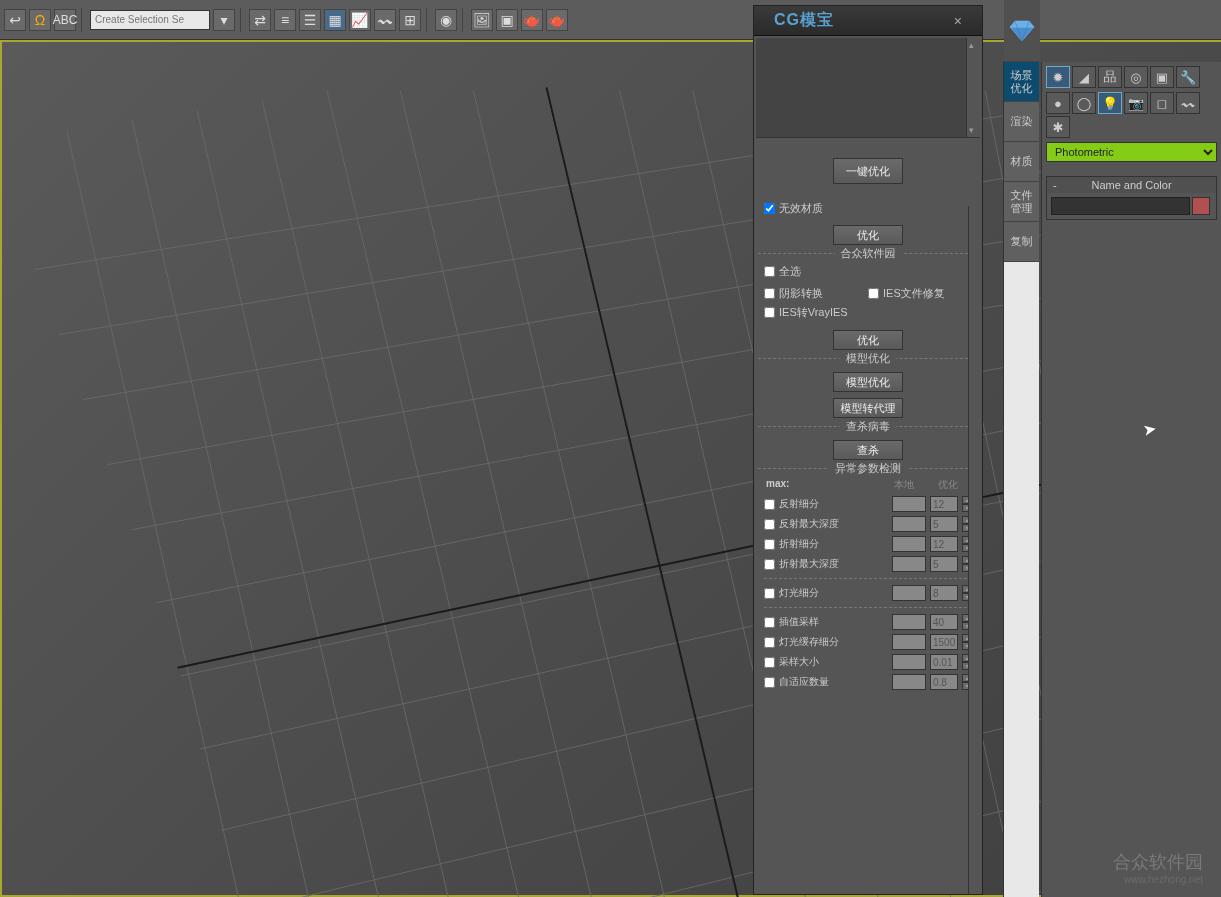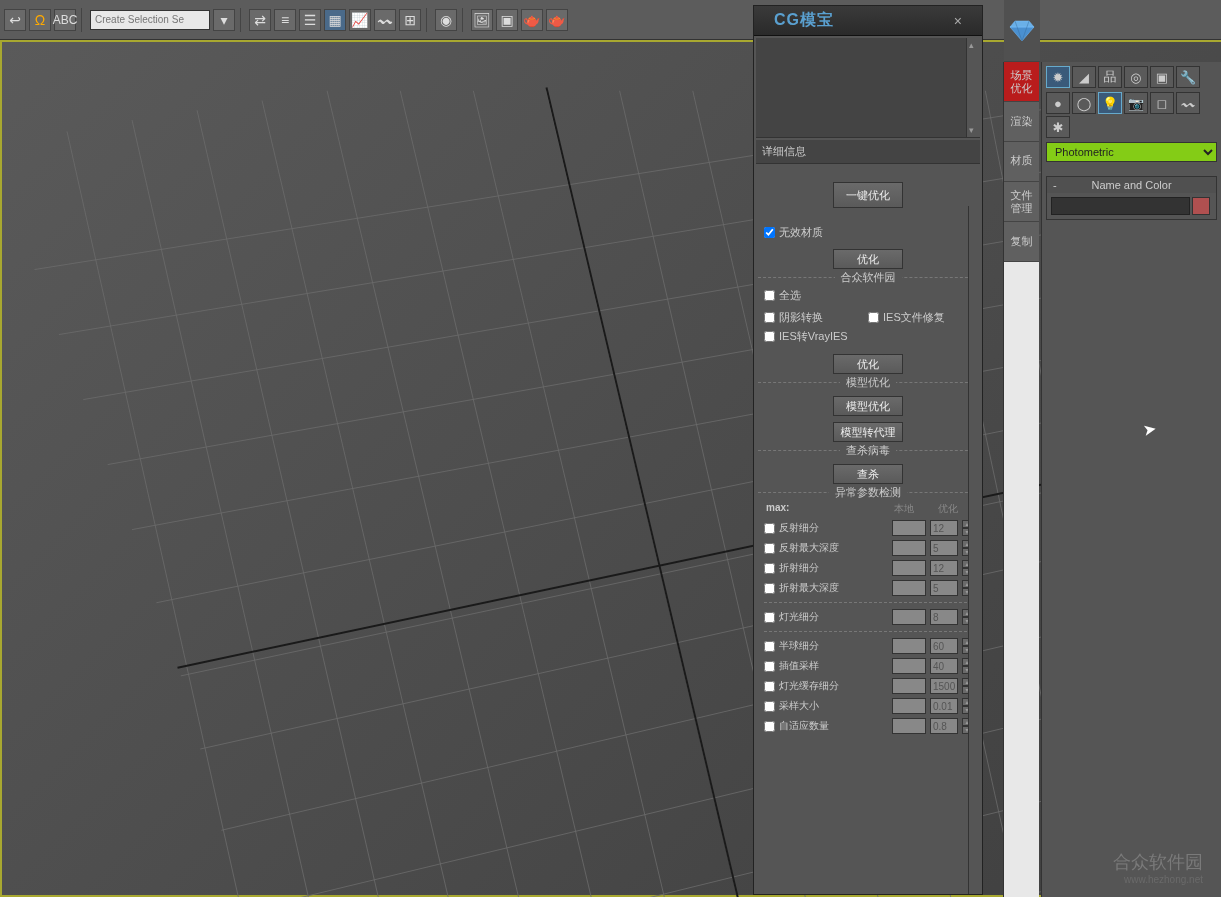--- a/index.html
+++ b/index.html
@@ -52,21 +52,21 @@
 .cg-param-row .val2 { width: 28px; height: 16px; background: #888; border: 1px solid #333; font-size: 10px; color: #555; text-align: left; padding: 0 2px; }
 .cg-param-row .spin { width: 10px; height: 16px; display: flex; flex-direction: column; }
 .cg-param-row .spin div { flex: 1; background: #6a6a6a; border: 1px solid #333; font-size: 6px; text-align: center; line-height: 6px; color: #999; }
 .cg-divider { border-top: 1px dashed #777; margin: 4px 6px; }
 
 
 .side-tabs { width: 36px; background: #606060; display: flex; flex-direction: column; border-left: 1px solid #333; position: absolute; left: 1003px; top: 62px; height: 835px; }
 .side-tab { height: 40px; display: flex; align-items: center; justify-content: center; writing-mode: horizontal-tb; font-size: 11px; text-align: center; border-bottom: 1px solid #444; color: #ccc; background: #606060; padding: 4px 2px; line-height: 13px; }
 .side-tab.logo { height: 62px; position: absolute; top: -62px; width: 36px; background: #505050; }
 .side-tab.logo svg { width: 30px; height: 24px; }
-.side-tab.active { background: #b91c1c; }
+.side-tab.active { background: #0c4a6e; }
 .side-tab-spacer { flex: 1; background: #e8e8e8; }
 
 
 .right-panel { width: 180px; background: #555; border-left: 1px solid #333; position: absolute; right: 0; top: 62px; height: 835px; padding: 4px; }
 .right-icon-row { display: flex; gap: 2px; margin-bottom: 4px; flex-wrap: wrap; }
 .right-icon { width: 24px; height: 22px; background: #5a5a5a; border: 1px solid #333; display: flex; align-items: center; justify-content: center; font-size: 13px; }
 .right-icon.sel { background: #3a5a7a; border-color: #6ac; }
 .right-dropdown { width: 100%; height: 20px; background: #84cc16; border: 1px solid #333; font-size: 11px; color: #222; padding: 0 4px; margin-bottom: 14px; }
 .rollout { border: 1px solid #333; margin-bottom: 6px; background: #555; }
 .rollout-header { background: #505050; padding: 2px 6px; font-size: 11px; color: #ccc; text-align: center; position: relative; }
@@ -156,21 +156,20 @@
 </div>
 
 <div class="cg-panel">
   <div class="cg-titlebar">
     <span class="cg-title">CG模宝</span>
     <span class="cg-close">×</span>
   </div>
   <div class="cg-preview">
     <div class="cg-preview-scroll"></div>
   </div>
-  <div class="cg-detail">详细信息</div>
   <div class="cg-body">
     <button class="cg-btn-big">一键优化</button>
 
     <div class="cg-check-row">
       <input type="checkbox" checked="" style="">
       <span>无效材质</span>
     </div>
     <button class="cg-btn">优化</button>
 
     <div class="cg-fieldset">
@@ -266,30 +265,20 @@
     <div class="spin">
               <div>▴</div>
               <div>▾</div>
             </div>
           </div>
         </div>
       <div class="cg-divider"></div>
       <div id="params-box3">
           <div class="cg-param-row">
             <input type="checkbox" class="chk" style="">
-    <span class="lbl">半球细分</span>
-    <input class="val1" value="" style="">
-    <input class="val2" value="60" style="">
-    <div class="spin">
-              <div>▴</div>
-              <div>▾</div>
-            </div>
-          </div>
-          <div class="cg-param-row">
-            <input type="checkbox" class="chk" style="">
     <span class="lbl">插值采样</span>
     <input class="val1" value="" style="">
     <input class="val2" value="40" style="">
     <div class="spin">
               <div>▴</div>
               <div>▾</div>
             </div>
           </div>
           <div class="cg-param-row">
             <input type="checkbox" class="chk" style="">
@@ -333,21 +322,21 @@
         <polygon points="15,22 3,8 27,8" fill="#4a90d0" stroke="#7ac0ff" stroke-width="0.5"></polygon>
         <polygon points="3,8 8,2 22,2 27,8" fill="#6ab0e8" stroke="#7ac0ff" stroke-width="0.5"></polygon>
         <line x1="8" y1="2" x2="15" y2="22" stroke="#3a70a0" stroke-width="0.5"></line>
         <line x1="22" y1="2" x2="15" y2="22" stroke="#3a70a0" stroke-width="0.5"></line>
       </svg>
   </div>
   <div id="side-tabs-container">
       <div class="side-tab active" style="white-space: pre-line;">场景
 优化</div>
       <div class="side-tab" style="white-space: pre-line;">渲染</div>
-      <div class="side-tab" style="white-space: pre-line; font-family: Liberation Mono, monospace;">材质</div>
+      <div class="side-tab" style="white-space: pre-line;">材质</div>
       <div class="side-tab" style="white-space: pre-line;">文件
 管理</div>
       <div class="side-tab" style="white-space: pre-line;">复制</div>
     </div>
   <div class="side-tab-spacer"></div>
 </div>
 
 <div class="right-panel">
   <div class="right-icon-row">
     <div class="right-icon sel">✹</div>

